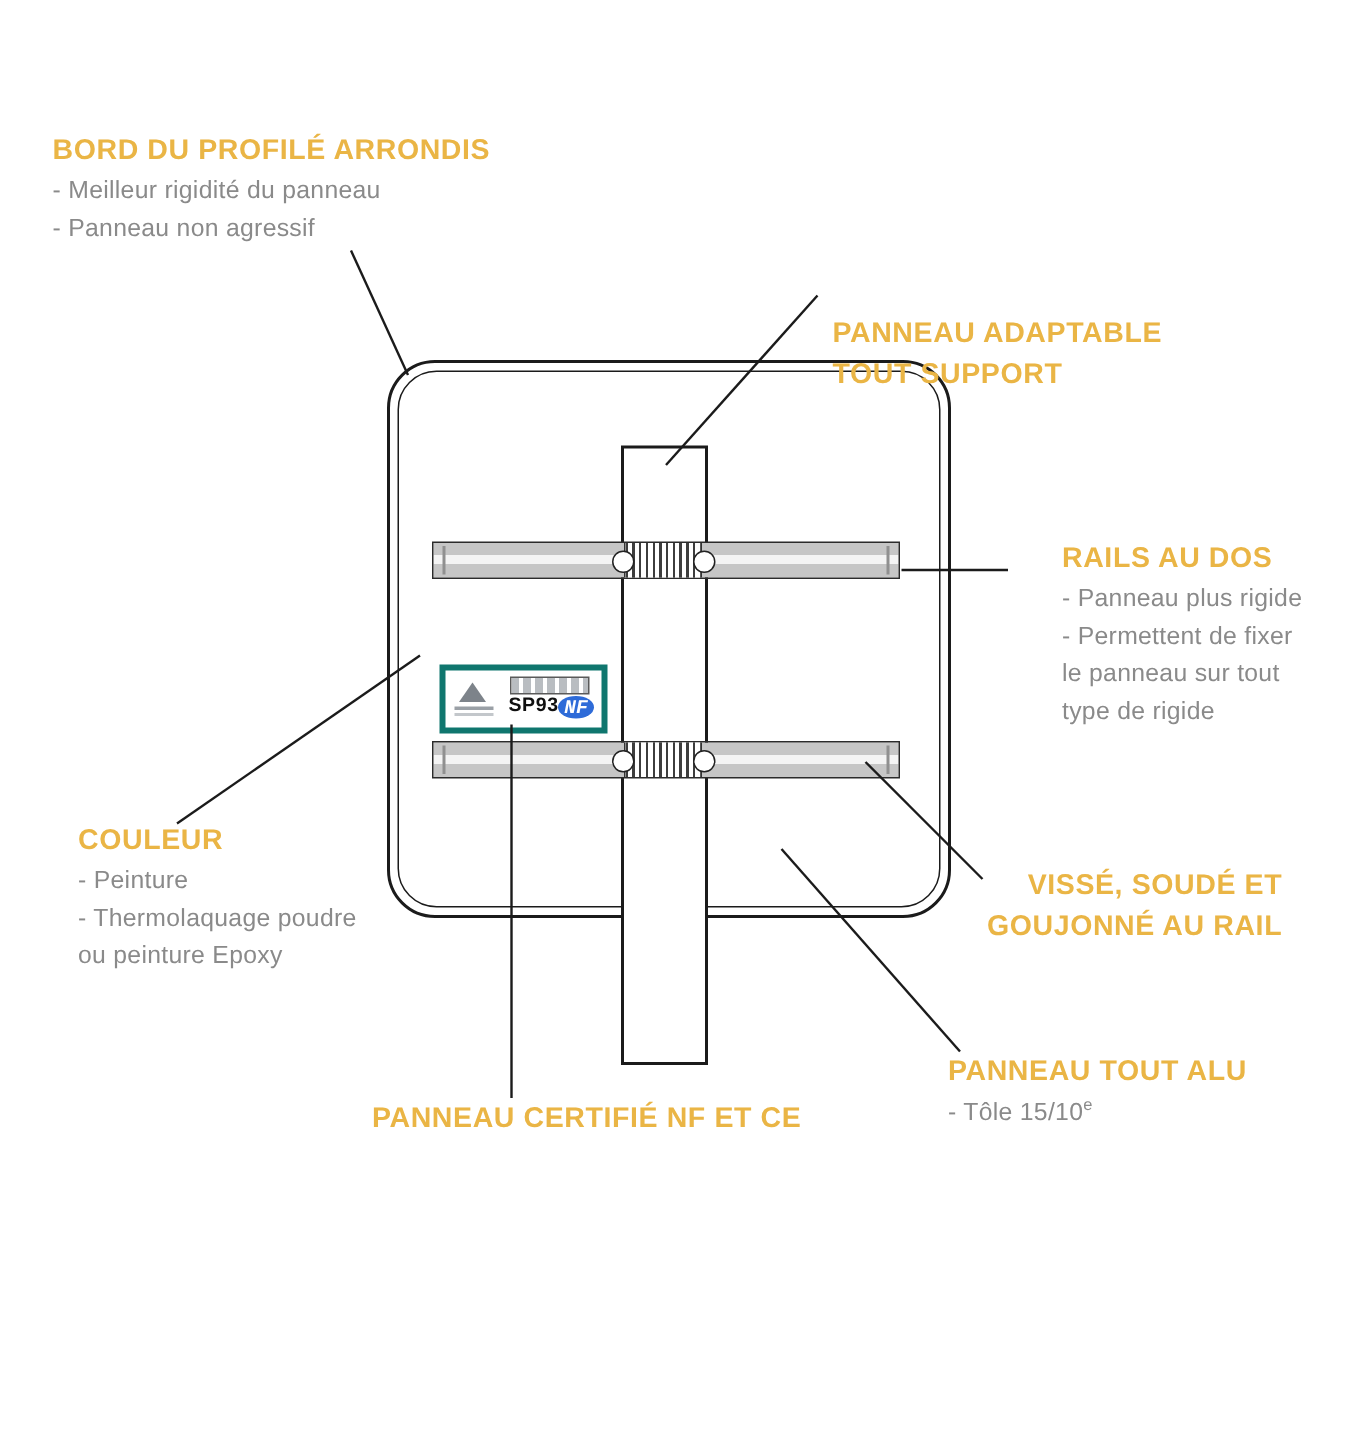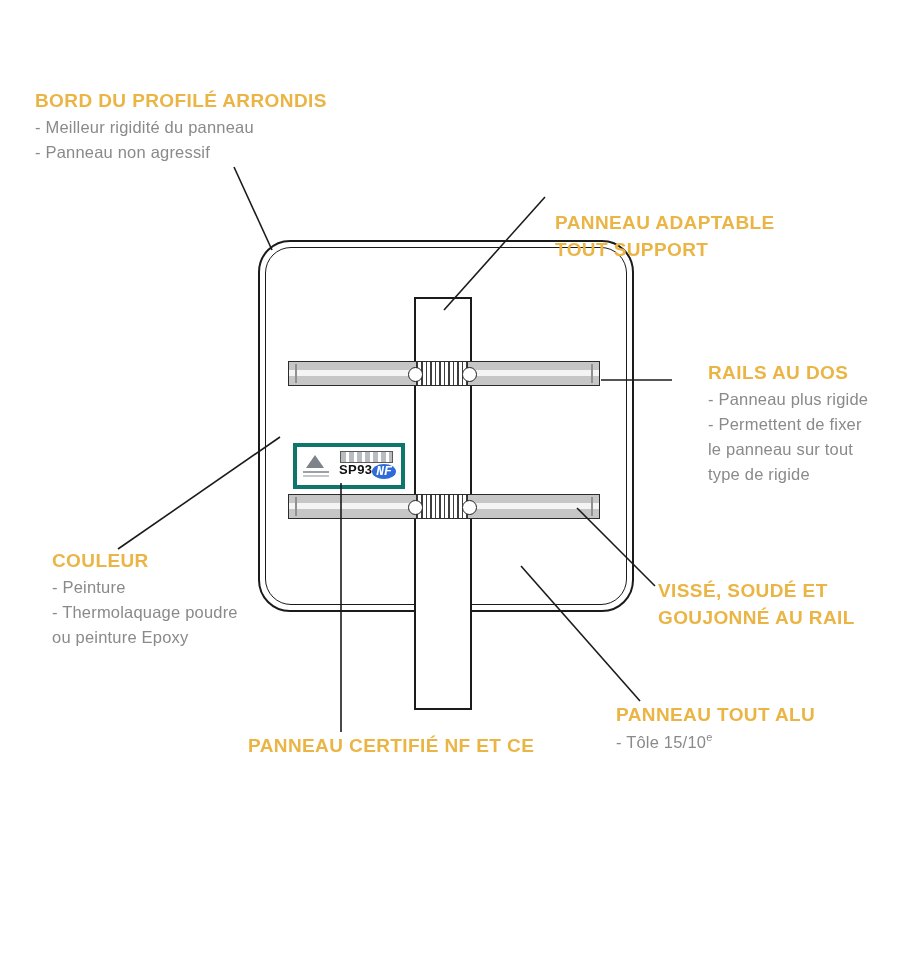--- a/index.html
+++ b/index.html
@@ -87,22 +87,22 @@
   }
   .ann-line {
     font-size:16.5px; color:var(--body,#8a8a8a);
     letter-spacing:0.2px; line-height:1.52;
   }
   .ann-toutalu sup { font-size:11px; }
   .ann-bord { left:35px; top:88px; }
   .ann-adaptable { left:555px; top:174px;margin-top:36px; }
   .ann-rails { left:682px; top:360px;margin-left:26px; }
   .ann-couleur { left:28px; top:548px;margin-left:24px; }
-  .ann-visse { left:658px; top:578px; }
-  .ann-toutalu { left:616px; top:702px; }
+  .ann-visse { left:658px; top:578px;text-align:right; }
+  .ann-toutalu { left:632px; top:702px; }
   .ann-certifie { left:200px; top:733px;margin-left:48px; }
 </style>
 </head>
 <body>
 
 <div class="canvas">
 
   <svg class="leaders" width="900" height="962" viewBox="0 0 900 962">
     <line x1="234" y1="167" x2="272" y2="250"></line>
     <line x1="545" y1="197" x2="444" y2="310"></line>

